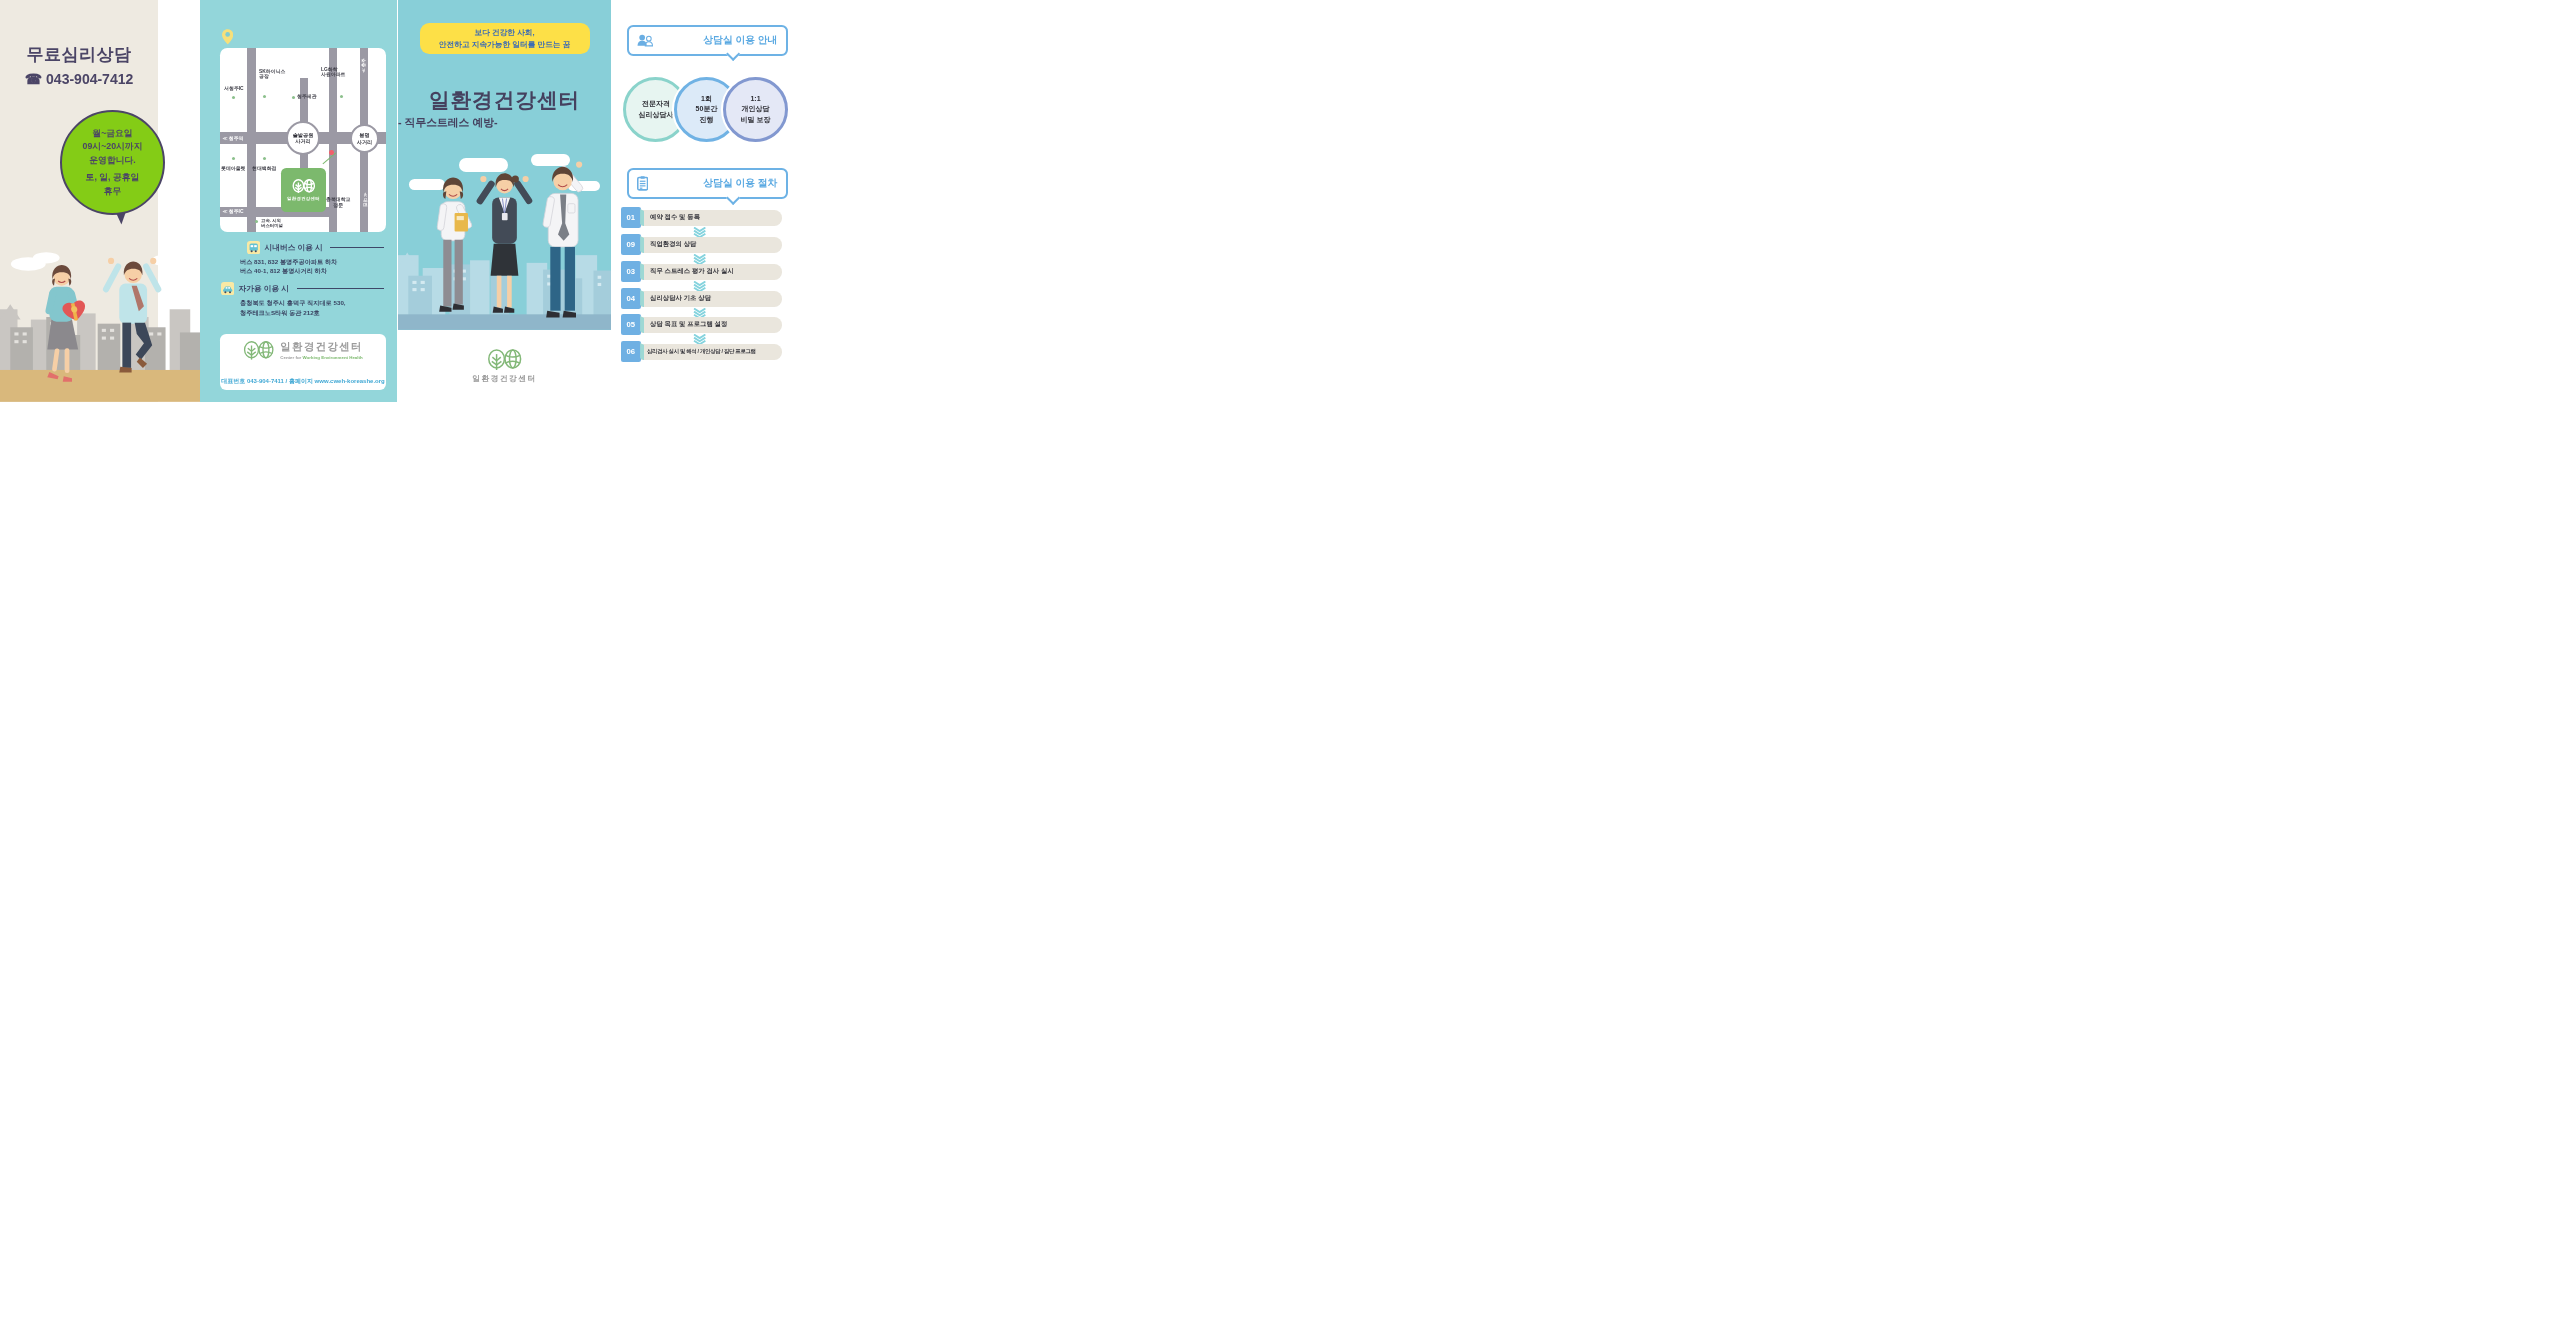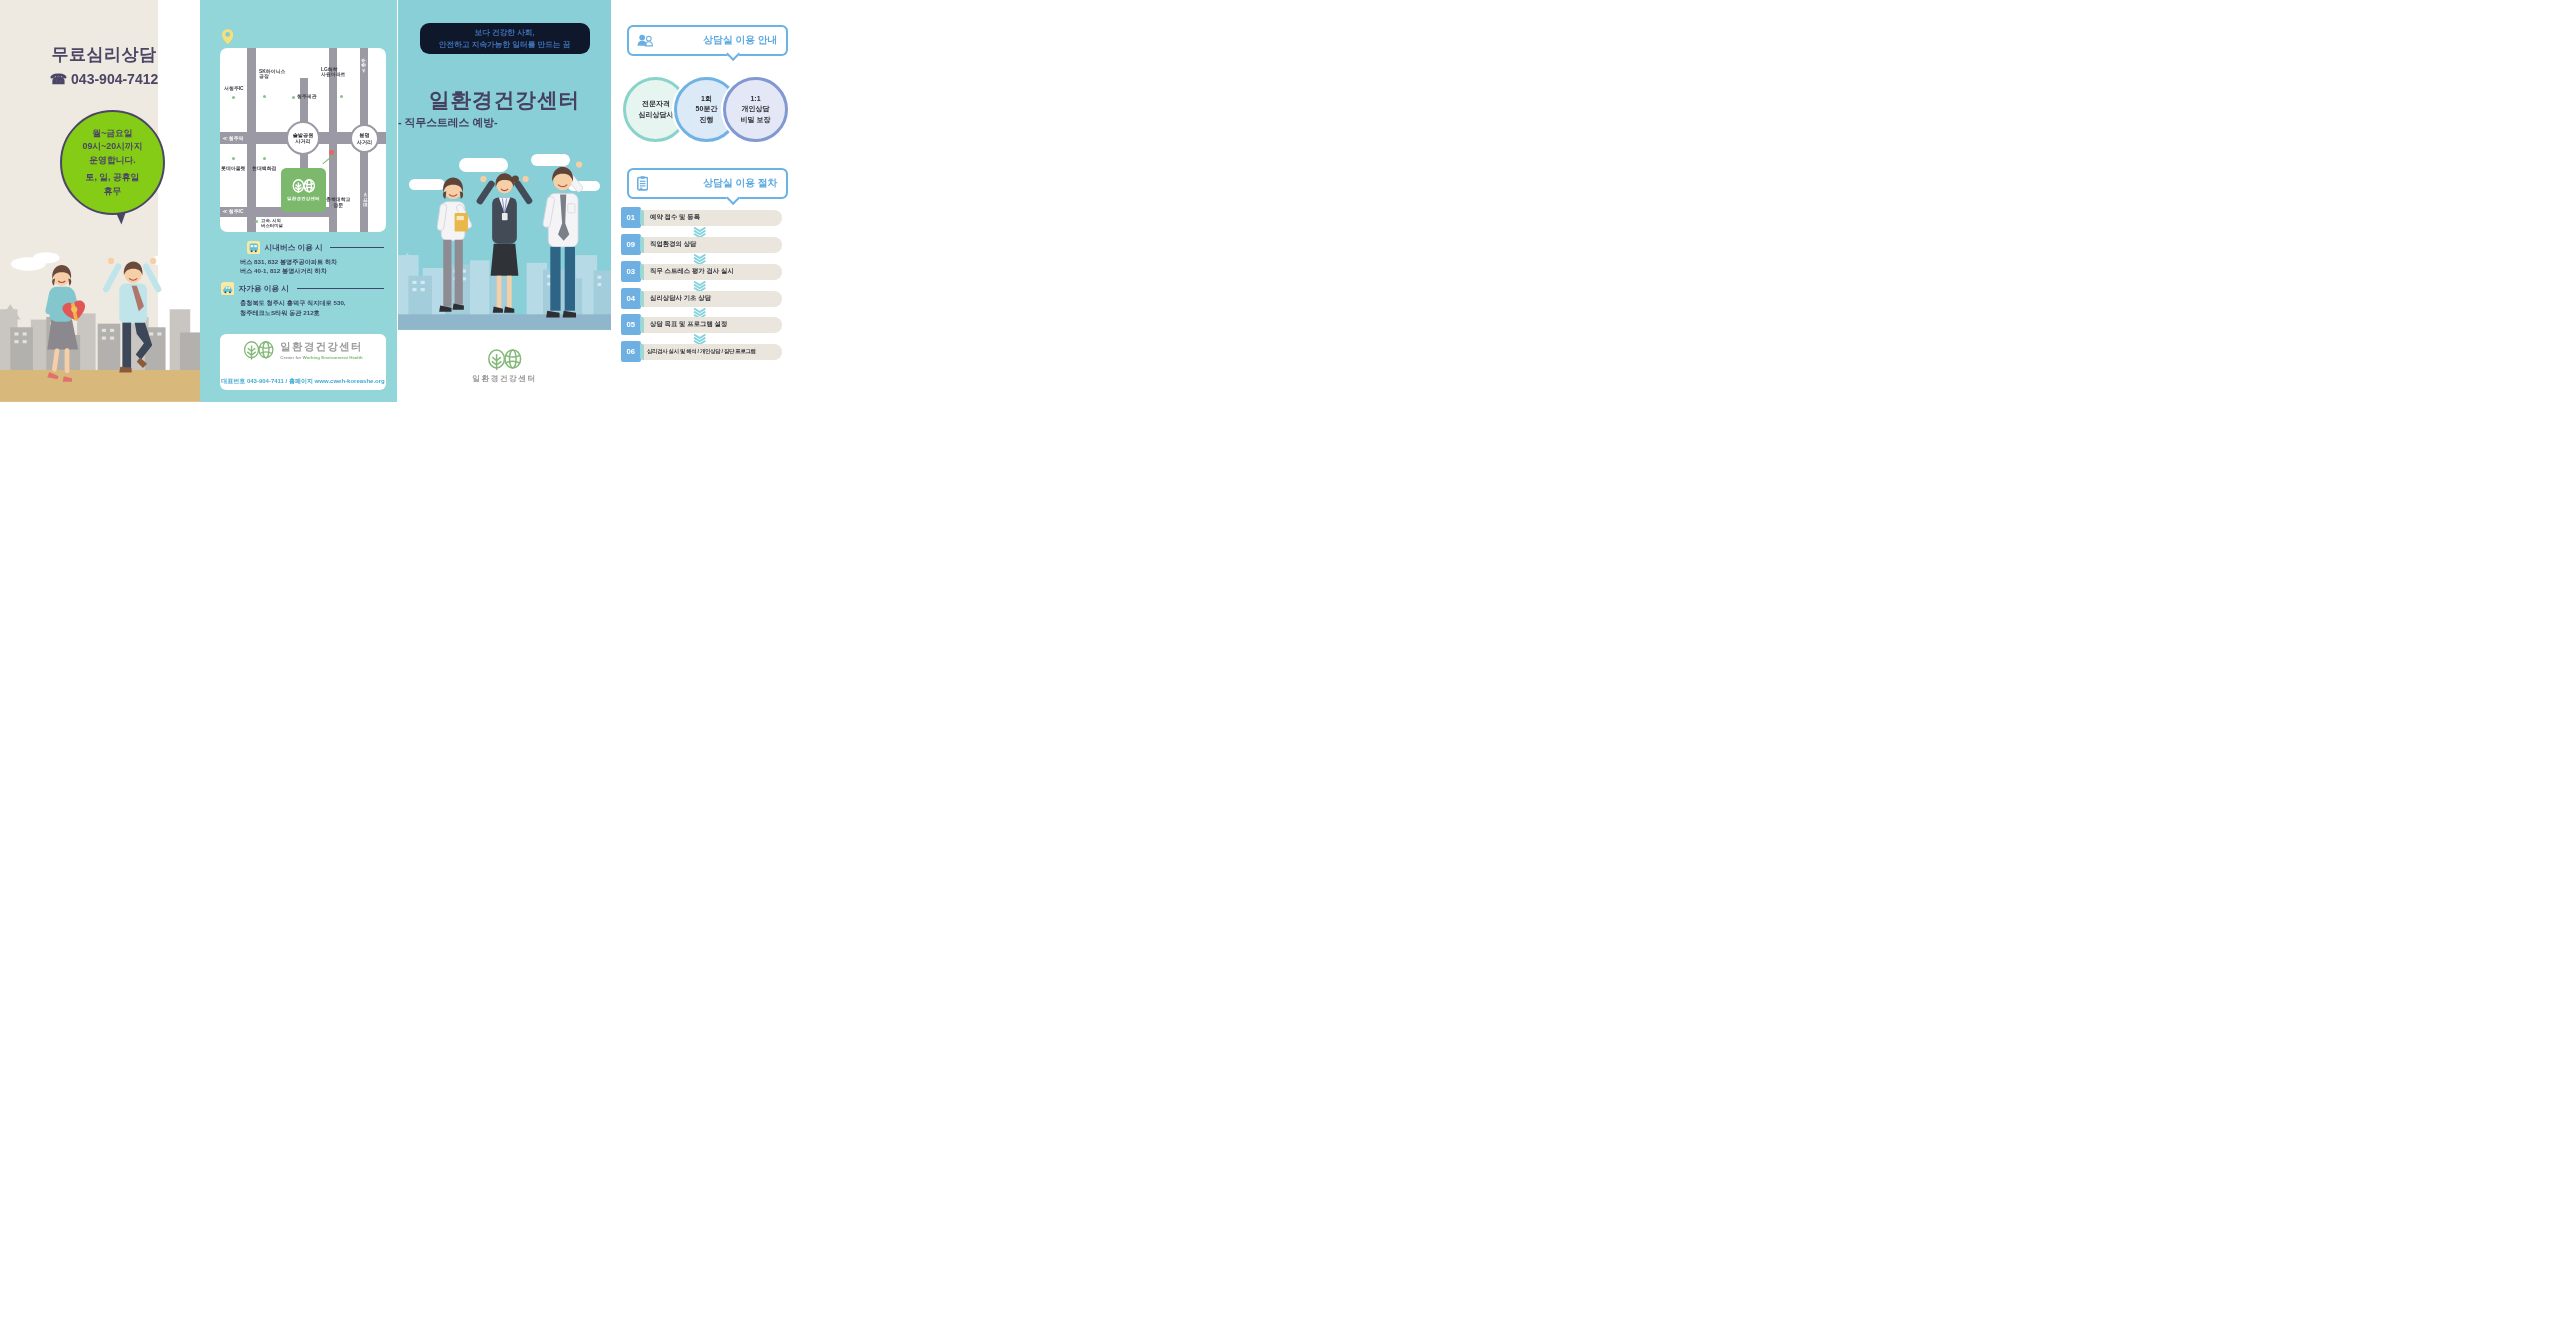--- a/index.html
+++ b/index.html
@@ -1,20 +1,20 @@
 <!DOCTYPE html>
 <html style="font-size:8.2px"><head>
 <meta charset="utf-8">
 <style>
   html,body{margin:0;padding:0;background:#ffffff;}
   *{box-sizing:border-box;}
   .page{position:relative;width:796px;height:402px;overflow:hidden;
         font-family:"Liberation Sans",sans-serif;}
   .panel{position:absolute;top:0;height:402px;}
-  #p1{left:0;width:158px;background:#eeeae1;padding-left:25px;}
+  #p1{left:0;width:158px;background:#eeeae1;}
   #p2{left:200px;width:197px;background:#93d6da;}
   #p3{left:398px;width:213px;background:#88cfd8;}
   #p4{left:611px;width:185px;background:#ffffff;}
   .abs{position:absolute;}
 
   
   .p1-title{top:43px;width:100%;text-align:center;font-size:17px;font-weight:800;
             color:#4b4566;letter-spacing:0.5px;}
   .p1-phone{top:71px;width:100%;text-align:center;font-size:14px;font-weight:800;color:#4b4566;}
   .bubble{left:60px;top:110px;width:105px;height:105px;border:2.1px solid #4b4566;border-radius:50%;
@@ -55,21 +55,21 @@
   .logo-card{left:20px;top:334px;width:166px;height:56px;background:#ffffff;border-radius:6.2px;}
   .logo-row{position:absolute;left:0;top:6.2px;width:100%;display:flex;align-items:center;
             justify-content:center;gap:5.2px;}
   .logo-kr{font-size:10.3px;font-weight:800;color:#9b9b9b;letter-spacing:1.5px;}
   .logo-en{font-size:4.4px;font-weight:800;margin-top:1px;}
   .logo-en .g1{color:#9b9b9b;} .logo-en .g2{color:#7cb96d;}
   .contact{position:absolute;left:0;bottom:4.1px;width:100%;text-align:center;font-size:6px;
            font-weight:700;color:#42a9d5;}
 
   
-  .slogan{left:21.6px;top:23px;width:170px;height:31px;background:#0f172a;border-radius:9.3px;
+  .slogan{left:21.6px;top:23px;width:170px;height:31px;background:#fde047;border-radius:9.3px;
           display:flex;flex-direction:column;justify-content:center;text-align:center;
           font-size:7.7px;font-weight:800;color:#3e6db3;line-height:1.5;}
   .p3-title{top:86px;width:100%;text-align:center;font-size:20.6px;font-weight:900;
             color:#45415f;letter-spacing:1px;}
   .p3-sub{top:116px;width:100%;text-align:left;font-size:10.8px;font-weight:800;color:#45415f;}
   .cloud{position:absolute;background:#ffffff;border-radius:10.3px;}
   .p3-footer{left:0;top:330px;width:213px;height:72px;background:#ffffff;display:flex;
              flex-direction:column;align-items:center;justify-content:center;gap:3.1px;}
   .p3-footer .t{font-size:7.7px;font-weight:800;color:#9b9b9b;letter-spacing:1.5px;}
 

